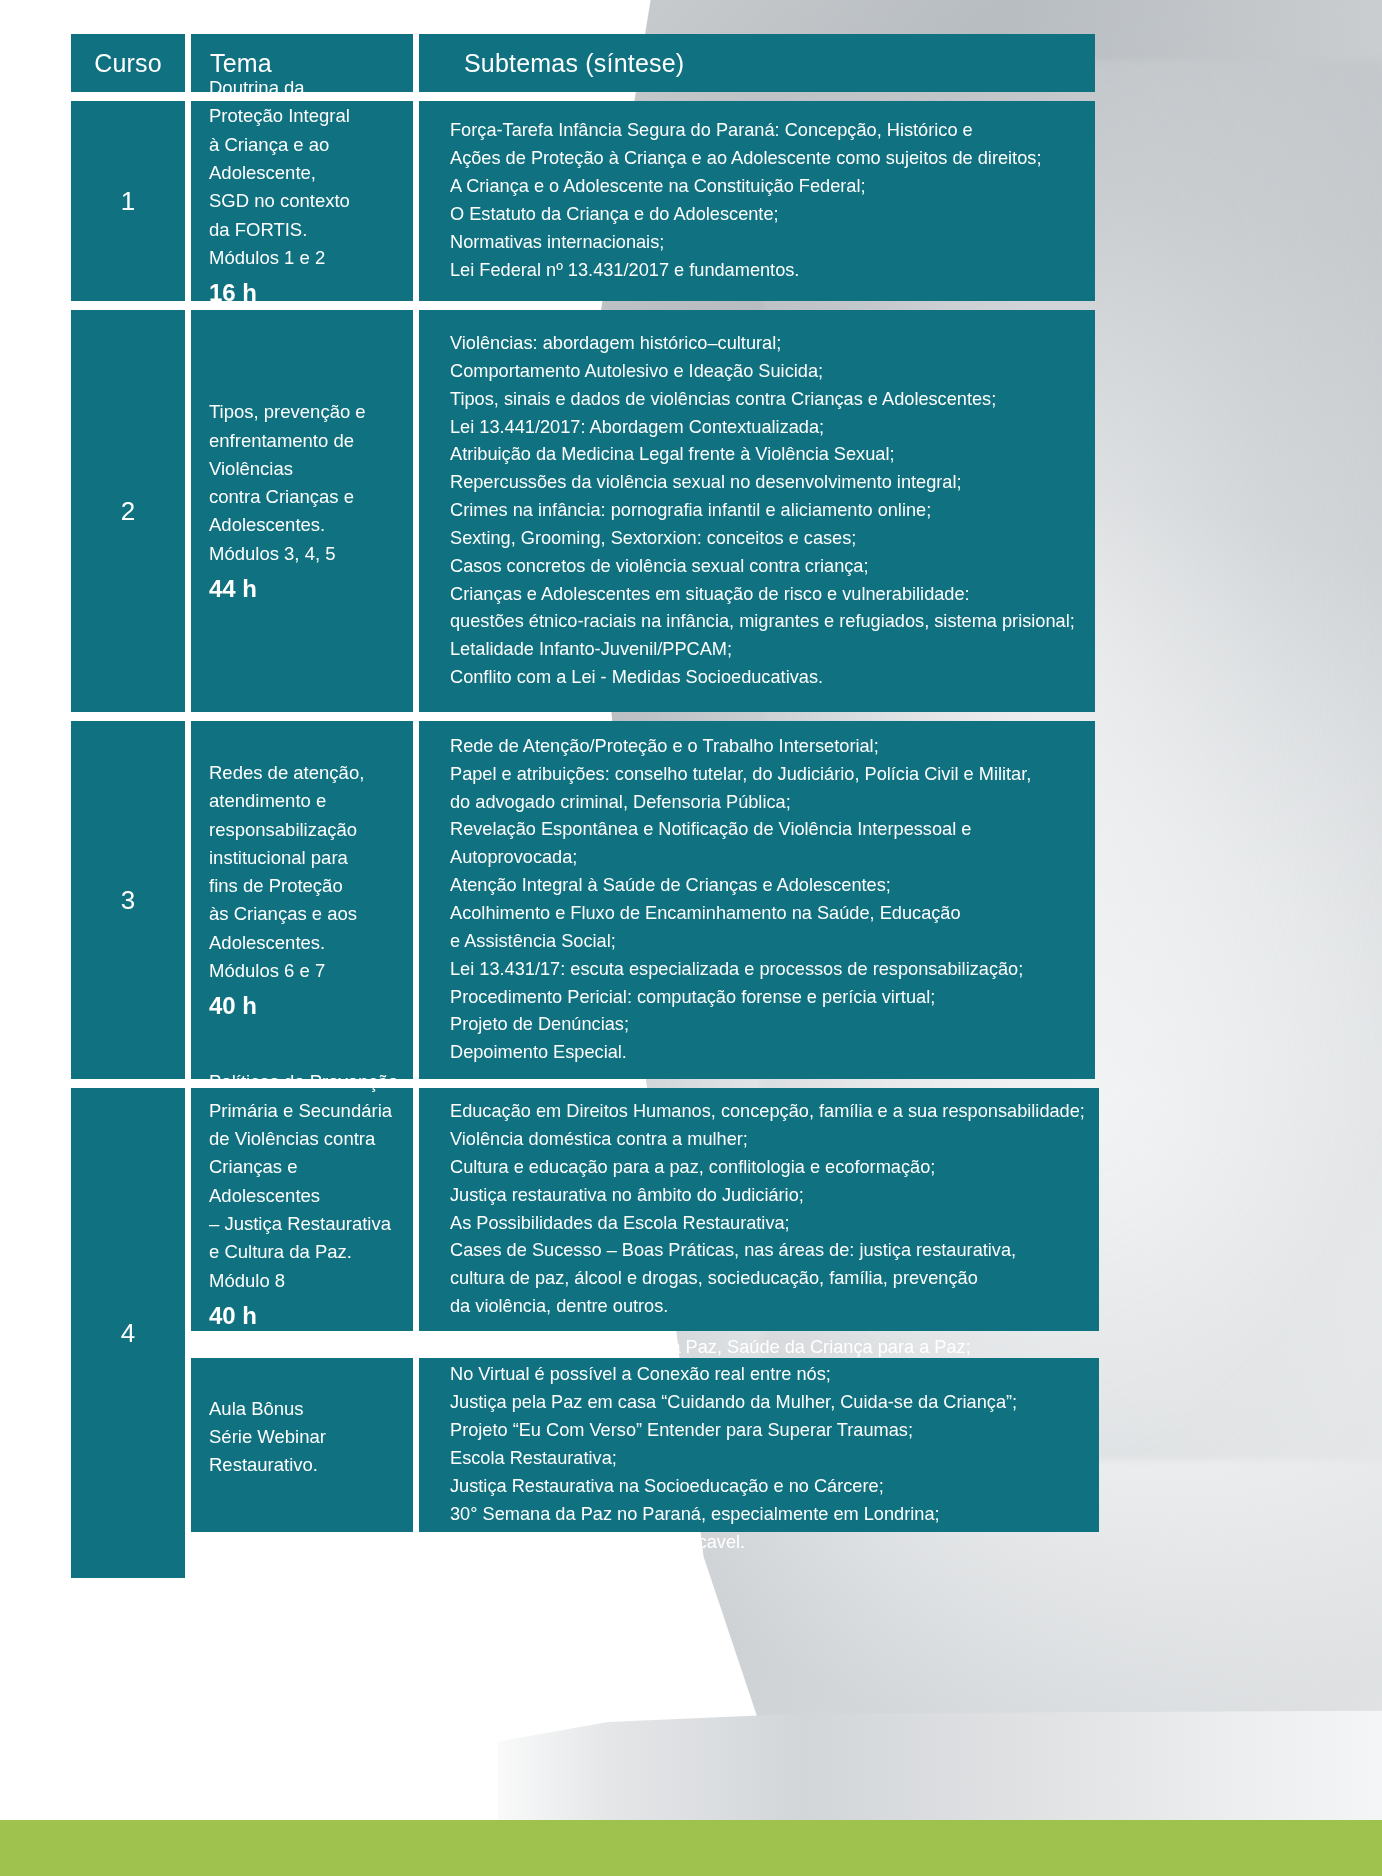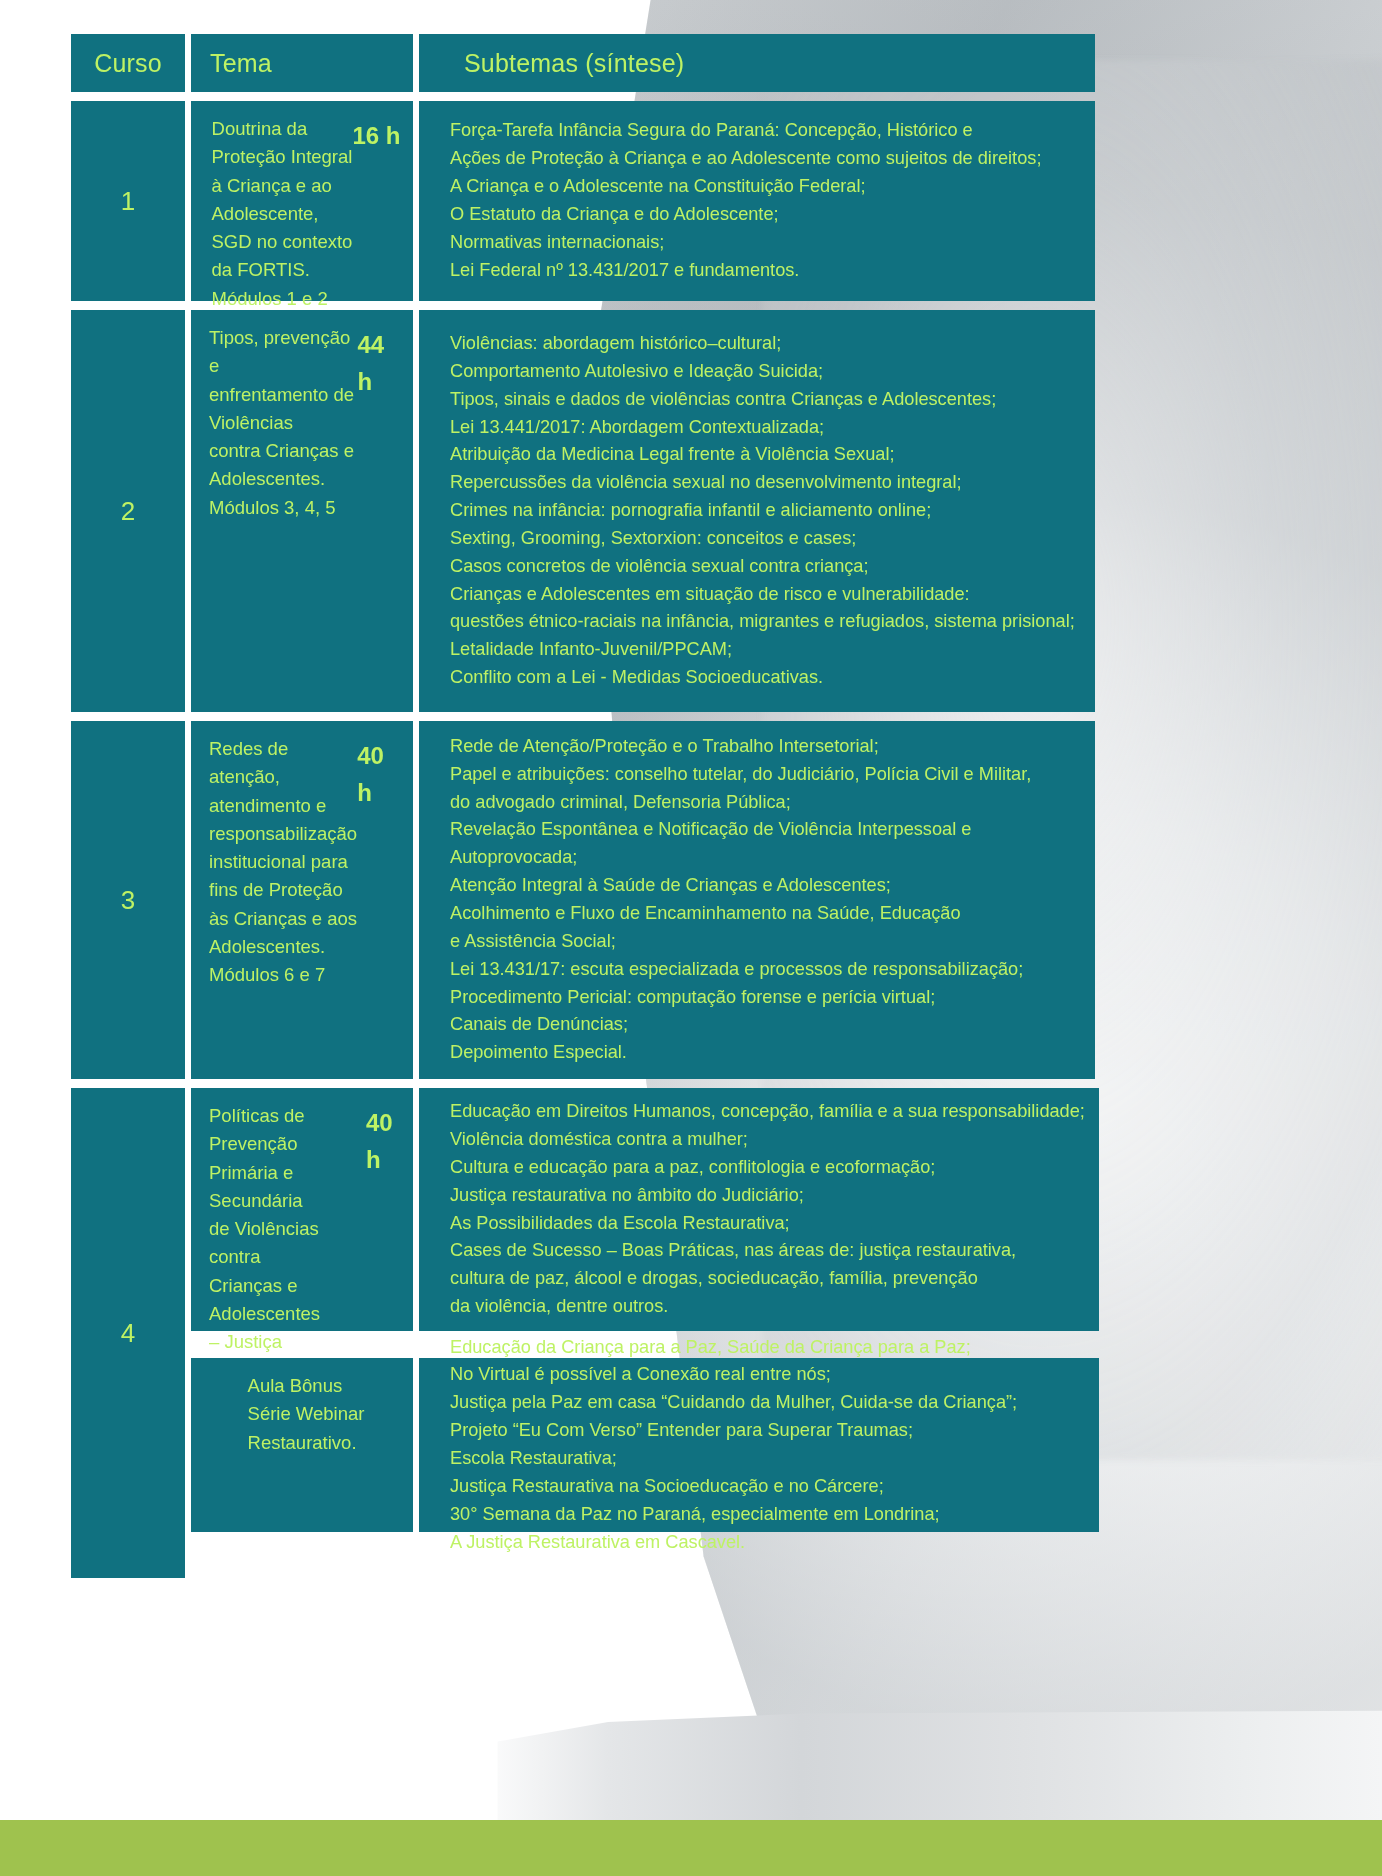--- a/index.html
+++ b/index.html
@@ -80,21 +80,21 @@
     border-collapse: separate;
     border-spacing: 0;
   }
   .tbl-row {
     display: flex;
     gap: 6px;
     margin-bottom: 9px;
   }
   .cell {
     background: #107180;
-    color: #bef264;
+    color: #ffffff;
     box-sizing: border-box;
   }
   .col-curso { width: 114px; flex: 0 0 114px; }
   .col-tema  { width: 222px; flex: 0 0 222px; }
   .col-sub   { flex: 1 1 auto; }
 
   
   .hdr-row { margin-bottom: 9px; }
   .hdr-cell {
     height: 58px;
@@ -111,21 +111,21 @@
   
   .curso-cell {
     display: flex;
     align-items: center;
     justify-content: center;
     font-size: 26px;
     font-weight: 400;
   }
   .tema-cell {
     display: flex;
-    flex-direction: row;
+    flex-direction: column;
     justify-content: center;
     padding: 14px 10px 30px 18px;
     font-size: 18.5px;
     line-height: 1.53;
   }
   .tema-cell .hrs {
     font-size: 24px;
     font-weight: 700;
     margin-top: 3px;
   }
@@ -260,21 +260,21 @@
           <div class="ln">Rede de Atenção/Proteção e o Trabalho Intersetorial;</div>
           <div class="ln">Papel e atribuições: conselho tutelar, do Judiciário, Polícia Civil e Militar,</div>
           <div class="ln">do advogado criminal, Defensoria Pública;</div>
           <div class="ln">Revelação Espontânea e Notificação de Violência Interpessoal e</div>
           <div class="ln">Autoprovocada;</div>
           <div class="ln">Atenção Integral à Saúde de Crianças e Adolescentes;</div>
           <div class="ln">Acolhimento e Fluxo de Encaminhamento na Saúde, Educação</div>
           <div class="ln">e Assistência Social;</div>
           <div class="ln">Lei 13.431/17: escuta especializada e processos de responsabilização;</div>
           <div class="ln">Procedimento Pericial: computação forense e perícia virtual;</div>
-          <div class="ln">Canais de Denúncias;</div>
+          <div class="ln">Projeto de Denúncias;</div>
           <div class="ln">Depoimento Especial.</div>
         </div>
     </div>
   </div>
 
   <div class="tbl-row r4">
     <div class="cell col-curso curso-cell">4</div>
     <div class="r4-stack">
       <div class="r4-sub-row r4a">
         <div class="cell col-tema tema-cell">

